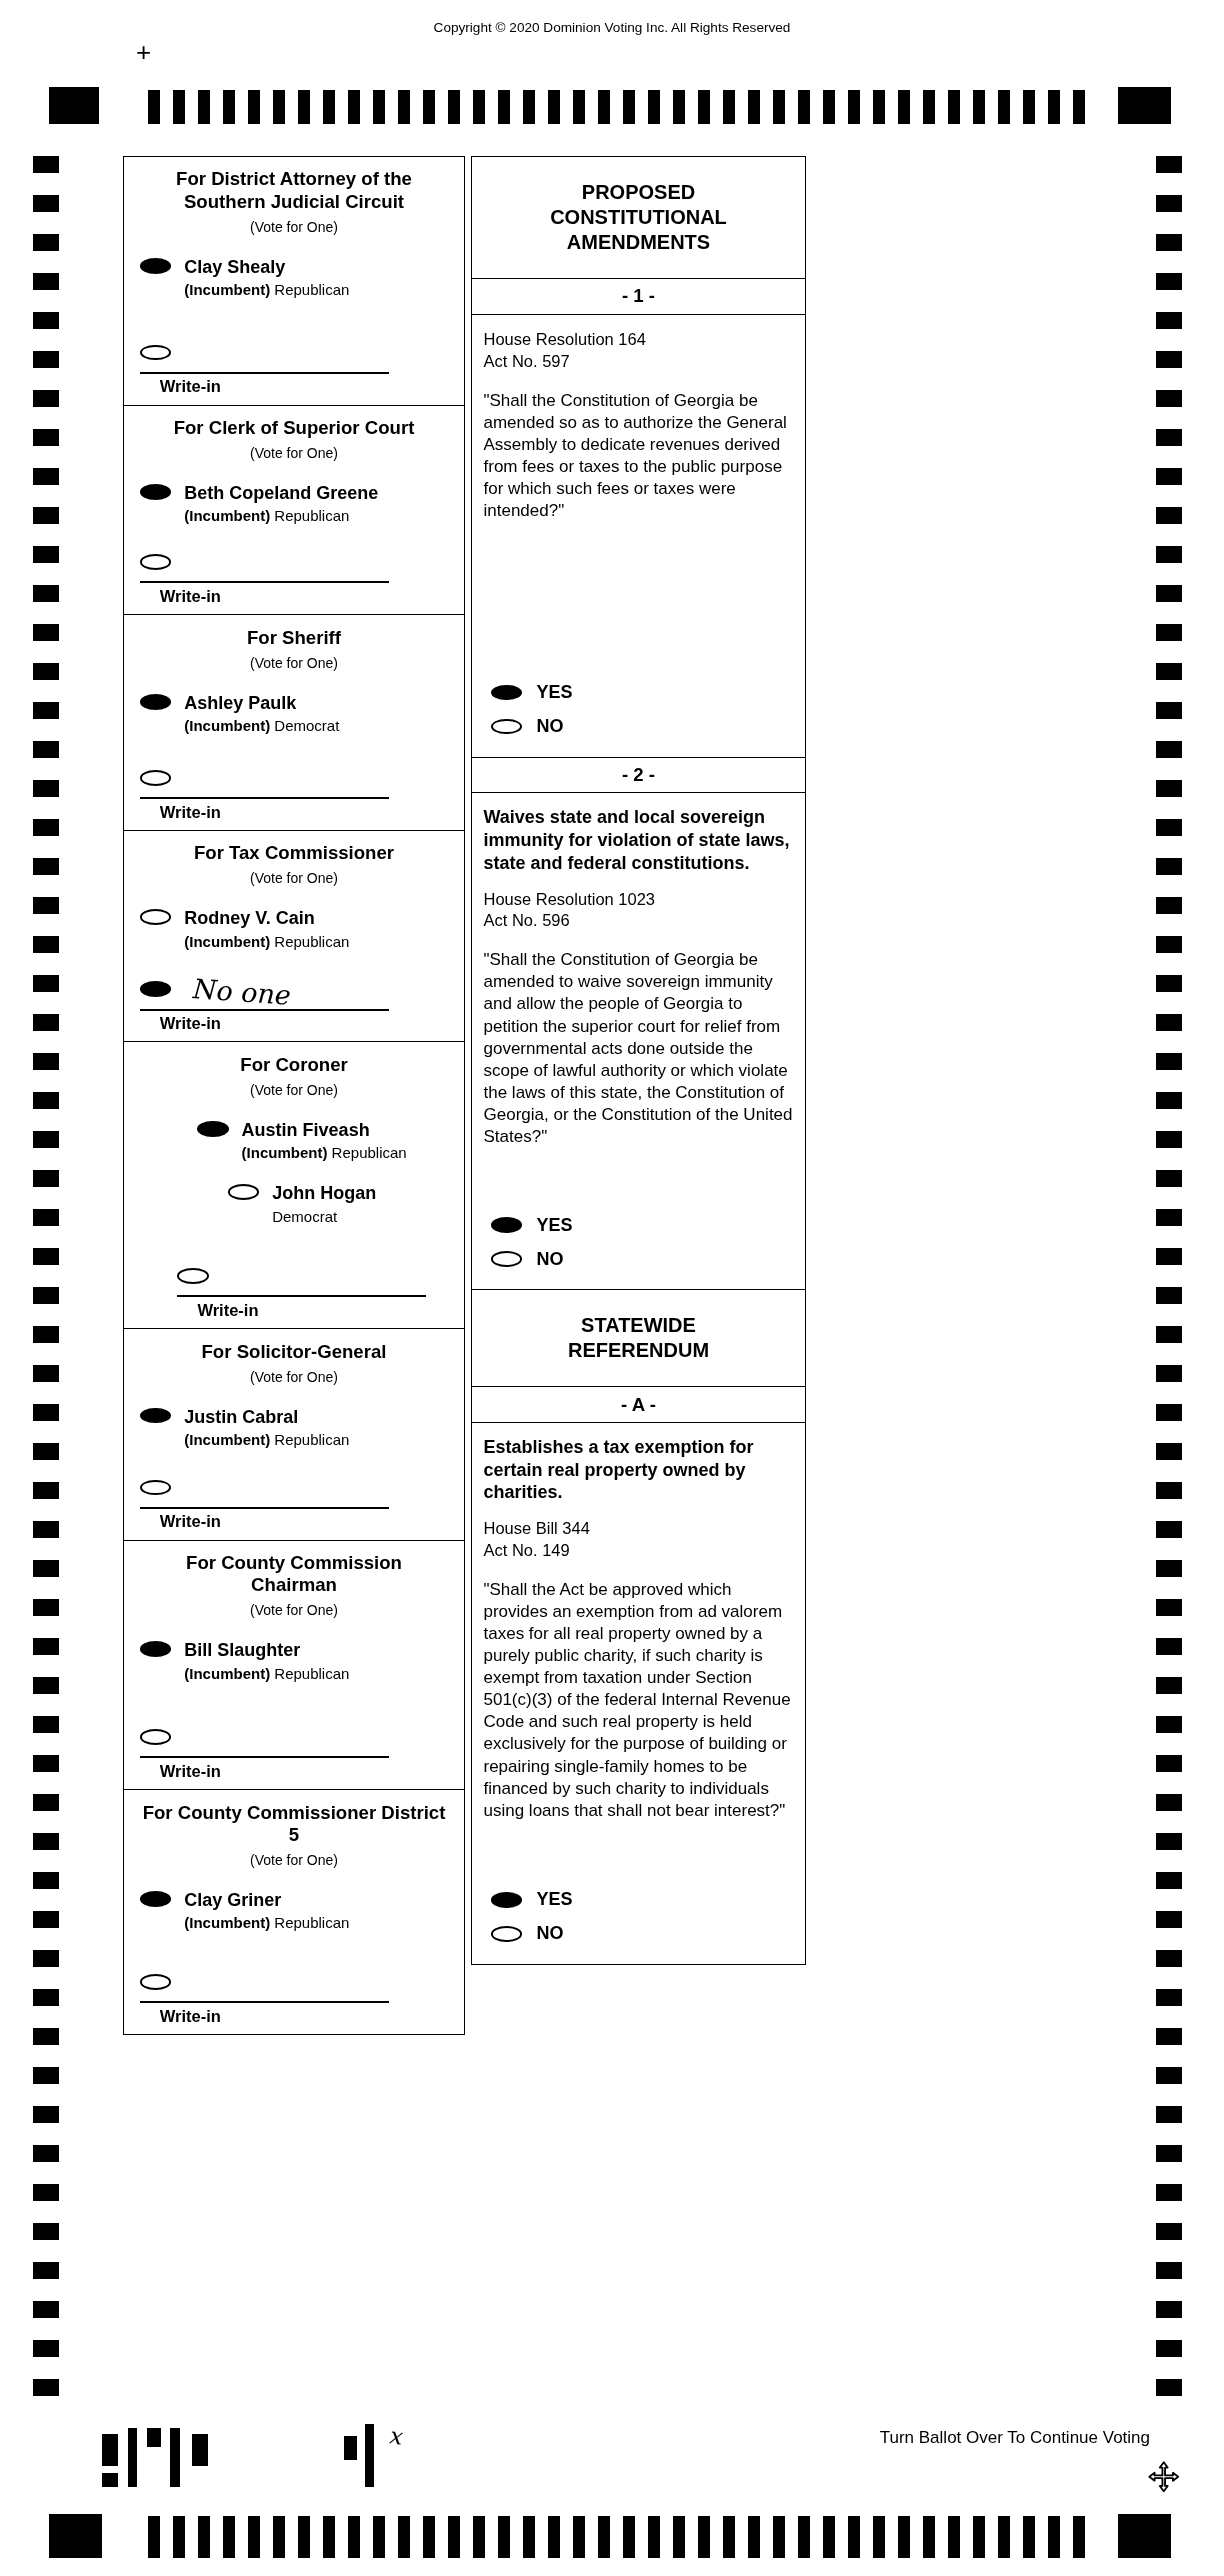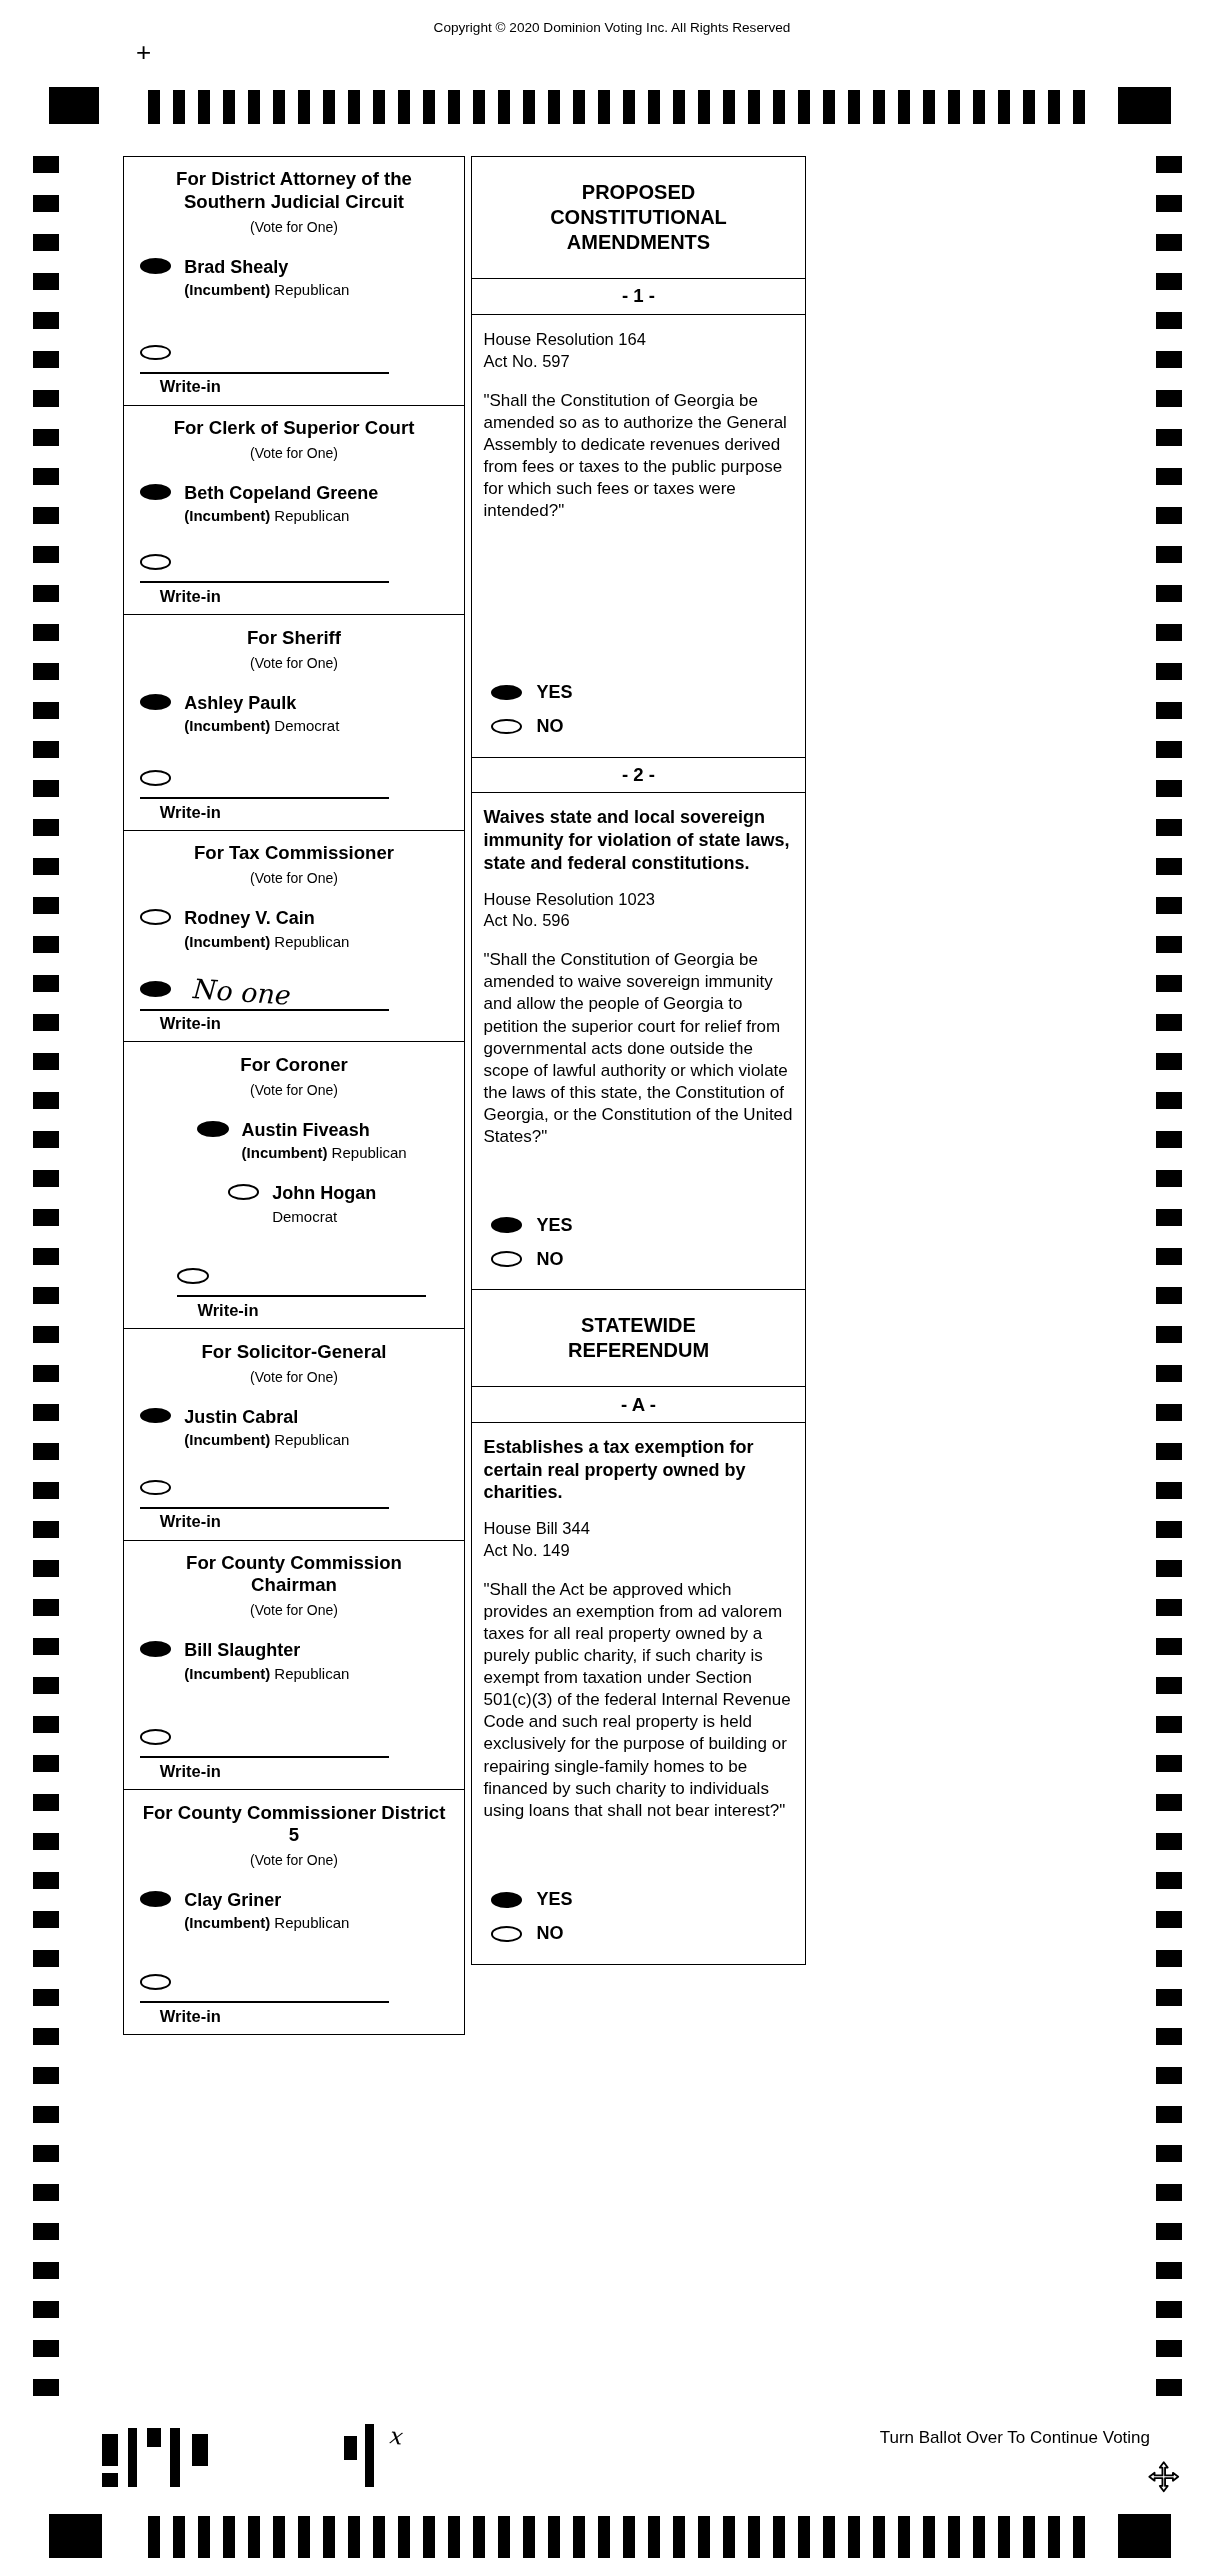--- a/index.html
+++ b/index.html
@@ -95,21 +95,21 @@
   <div class="timing-bottom"></div>
 
   <div class="col-left">
 
     <section class="box contest" style="min-height:250px;">
       <div class="c-title">For District Attorney of the Southern Judicial Circuit</div>
       <div class="c-vote">(Vote for One)</div>
       <div class="cand">
         <span class="oval filled"></span>
         <span class="cand-text">
-          <span class="cand-name">Brad Shealy</span>
+          <span class="cand-name">Clay Shealy</span>
           <span class="cand-detail"><b class="q">(Incumbent)</b> <span>Republican</span></span>
         </span>
       </div>
       <div class="writein">
         <div class="wi-row">
           <span class="oval"></span>
           <span class="handwriting"></span>
         </div>
         <div class="wi-line"></div>
         <div class="wi-label">Write-in</div>

